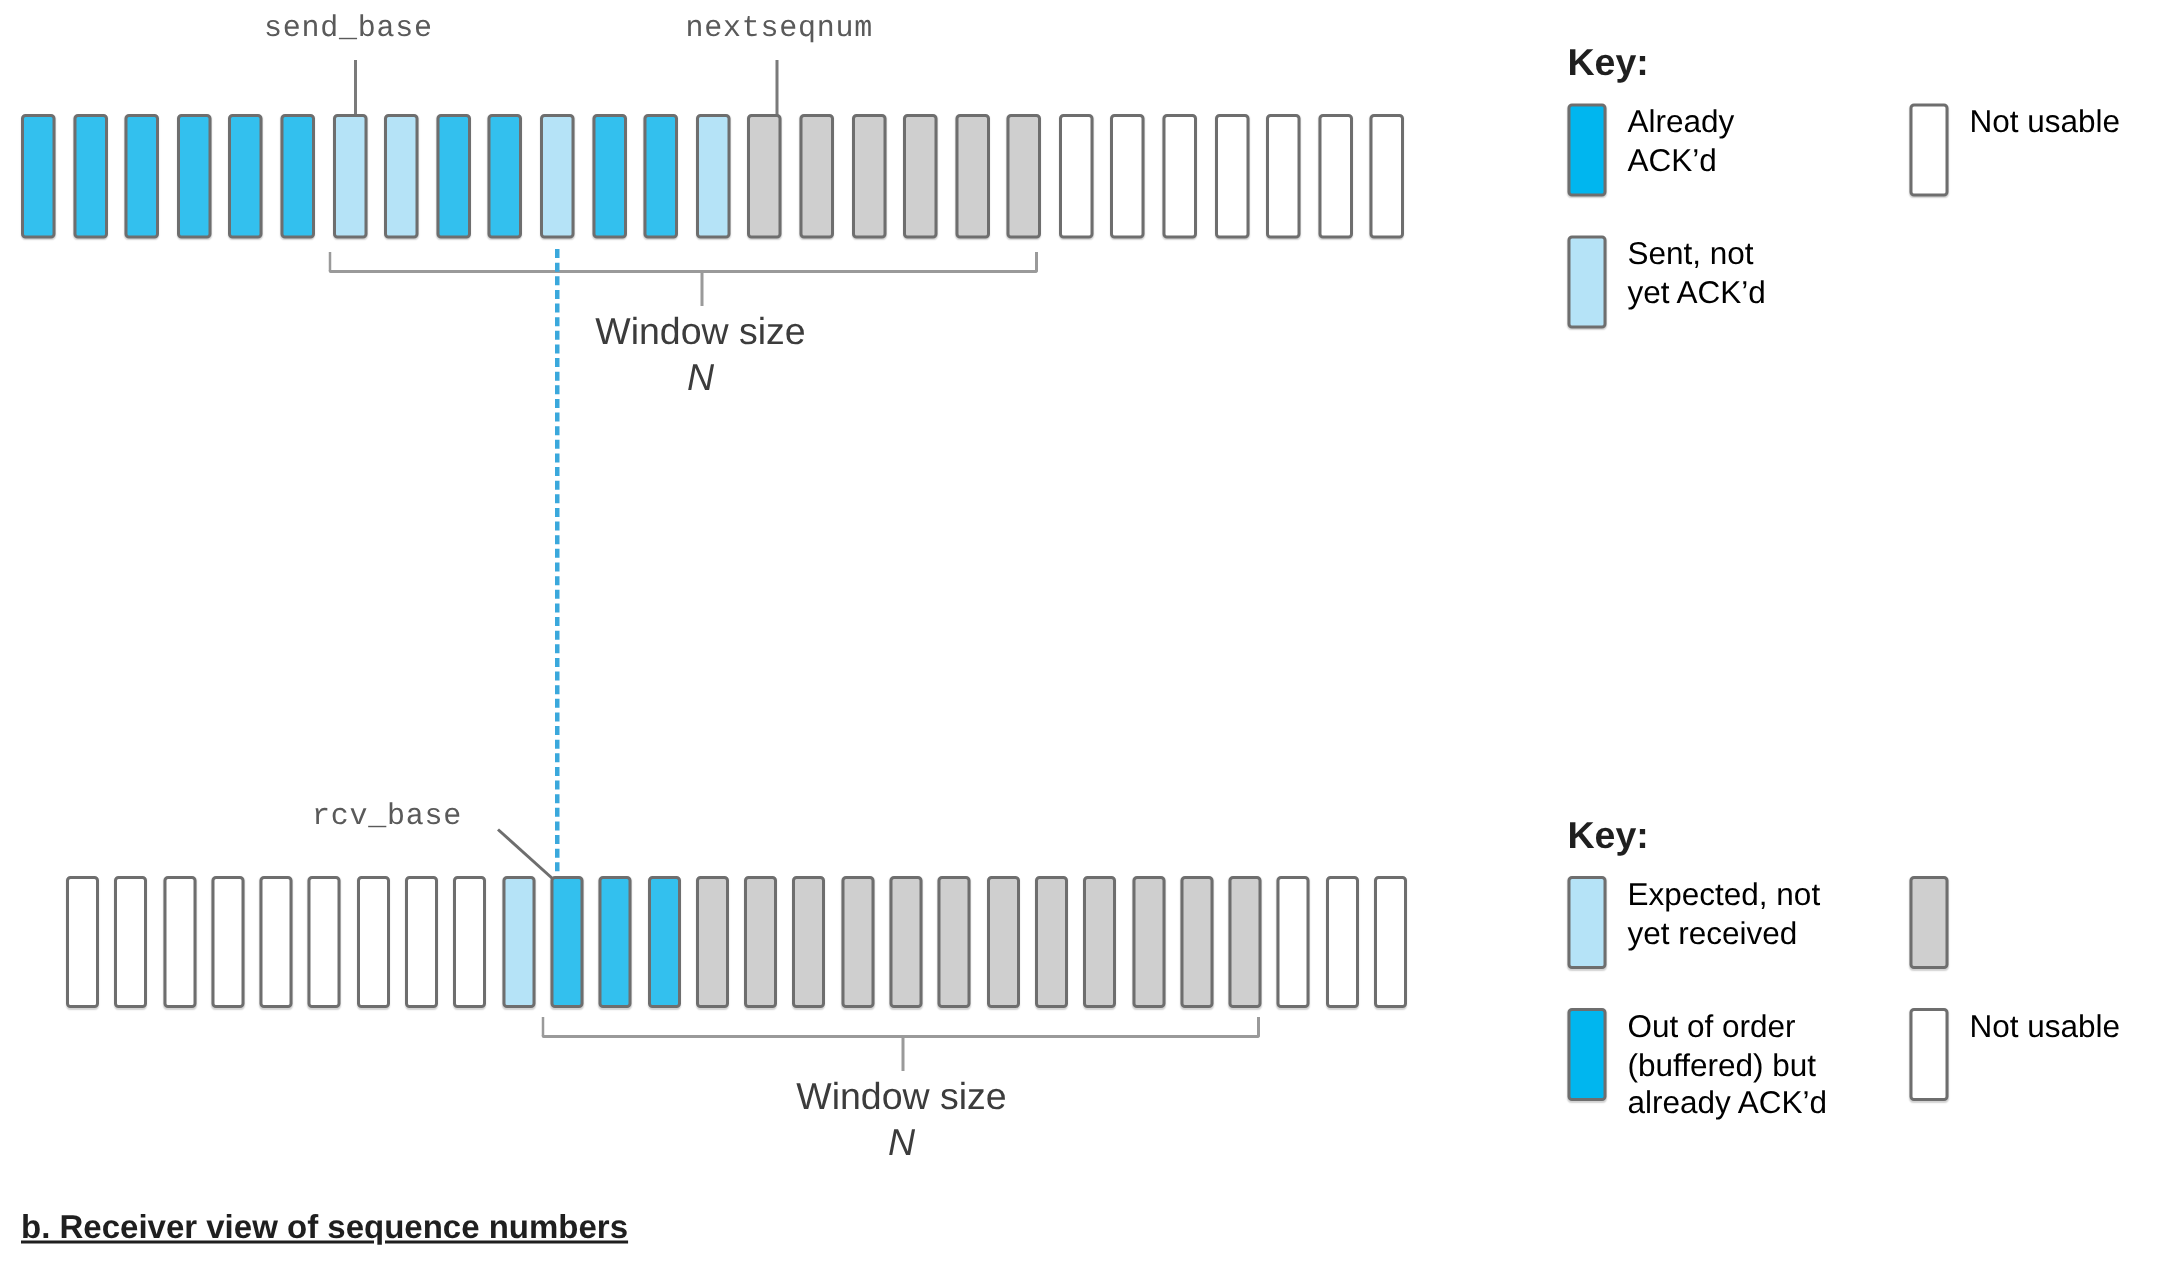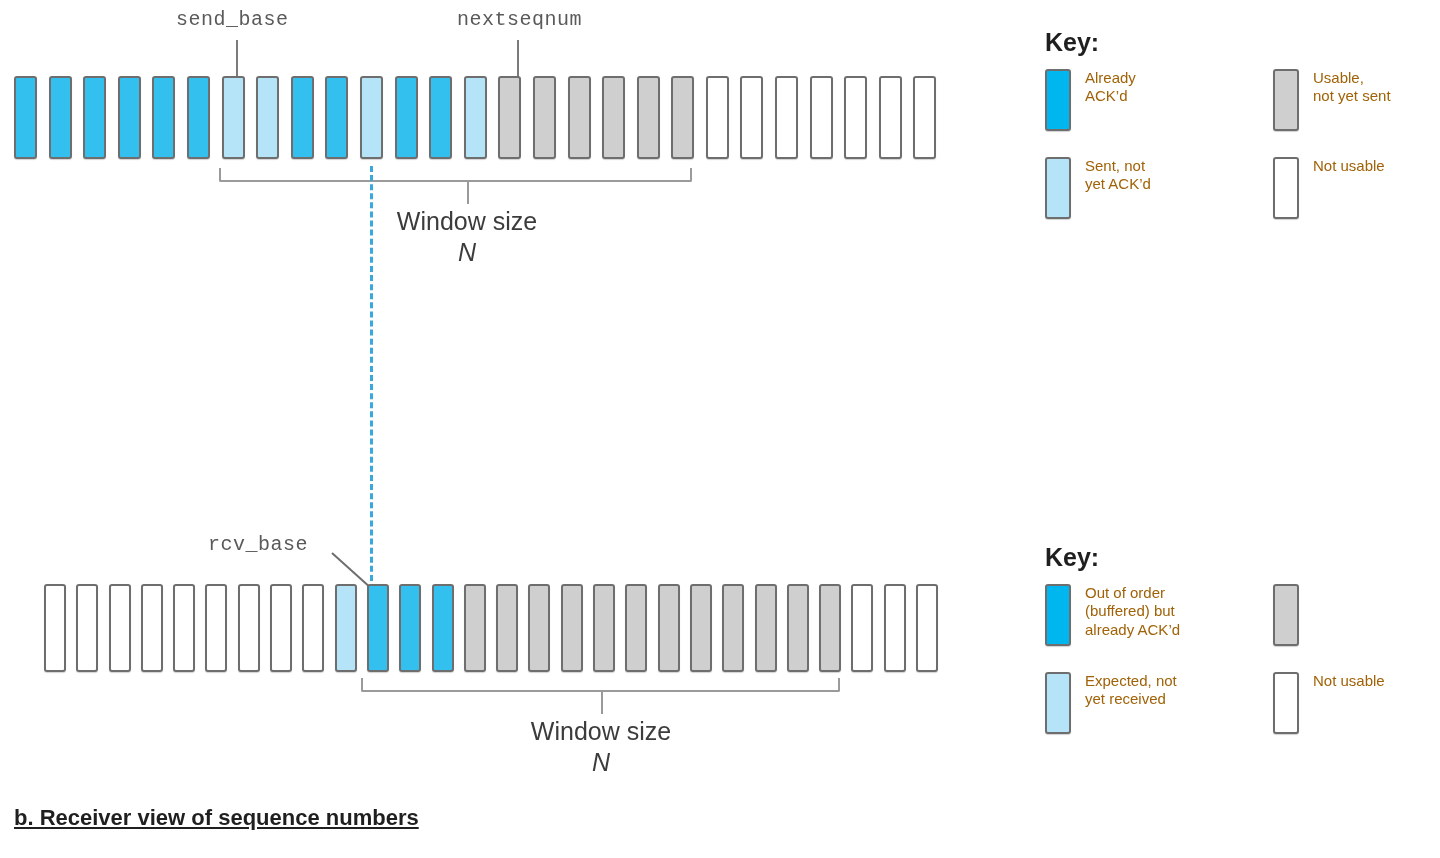--- a/index.html
+++ b/index.html
@@ -39,21 +39,21 @@
   
   .key{position:absolute;}
   .key-title{font-size:25px;font-weight:bold;color:#1f1f1f;margin-bottom:12px;}
   .key-grid{display:flex;}
   .key-col{display:flex;flex-direction:column;}
   .key-col.left{width:228px;}
   .key-item{display:flex;align-items:flex-start;margin-bottom:26px;}
   .key-swatch{flex:0 0 auto;width:26px;height:62px;box-sizing:border-box;
               border:2px solid #6e6e6e;border-radius:3px;margin-right:14px;
               box-shadow:0 1px 1px rgba(0,0,0,.18);}
-  .key-text{font-size:15px;line-height:1.22;color:#a16207;}
+  .key-text{font-size:21px;line-height:1.22;color:#000000;}
   .sw-ack{background:#00b6ef;}
   .sw-sent{background:#b5e3f7;}
   .sw-usable{background:#cfcfcf;}
   .sw-not{background:#ffffff;}
 </style>
 </head>
 <body>
 
 <div class="stage">
 
@@ -162,55 +162,48 @@
           <div class="key-item">
             <div class="key-swatch sw-sent"></div>
             <div class="key-text">
               <div>Sent, not</div>
               <div>yet ACK’d</div>
             </div>
           </div>
         </div>
         <div class="key-col">
           <div class="key-item">
-            <div class="key-swatch sw-usable"></div>
-            <div class="key-text">
-              <div>Usable,</div>
-              <div>not yet sent</div>
-            </div>
-          </div>
-          <div class="key-item">
             <div class="key-swatch sw-not"></div>
             <div class="key-text">
               <div>Not usable</div>
             </div>
           </div>
         </div>
       </div>
   </div>
 
   <div class="key" style="left:1045px;top:543px;">
     <div class="key-title">Key:</div>
     <div class="key-grid" id="key-receiver-grid">
         <div class="key-col left">
           <div class="key-item">
+            <div class="key-swatch sw-sent"></div>
+            <div class="key-text">
+              <div>Expected, not</div>
+              <div>yet received</div>
+            </div>
+          </div>
+          <div class="key-item">
             <div class="key-swatch sw-ack"></div>
             <div class="key-text">
               <div>Out of order</div>
               <div>(buffered) but</div>
               <div>already ACK’d</div>
             </div>
           </div>
-          <div class="key-item">
-            <div class="key-swatch sw-sent"></div>
-            <div class="key-text">
-              <div>Expected, not</div>
-              <div>yet received</div>
-            </div>
-          </div>
         </div>
         <div class="key-col">
           <div class="key-item">
             <div class="key-swatch sw-usable"></div>
           </div>
           <div class="key-item">
             <div class="key-swatch sw-not"></div>
             <div class="key-text">
               <div>Not usable</div>
             </div>

